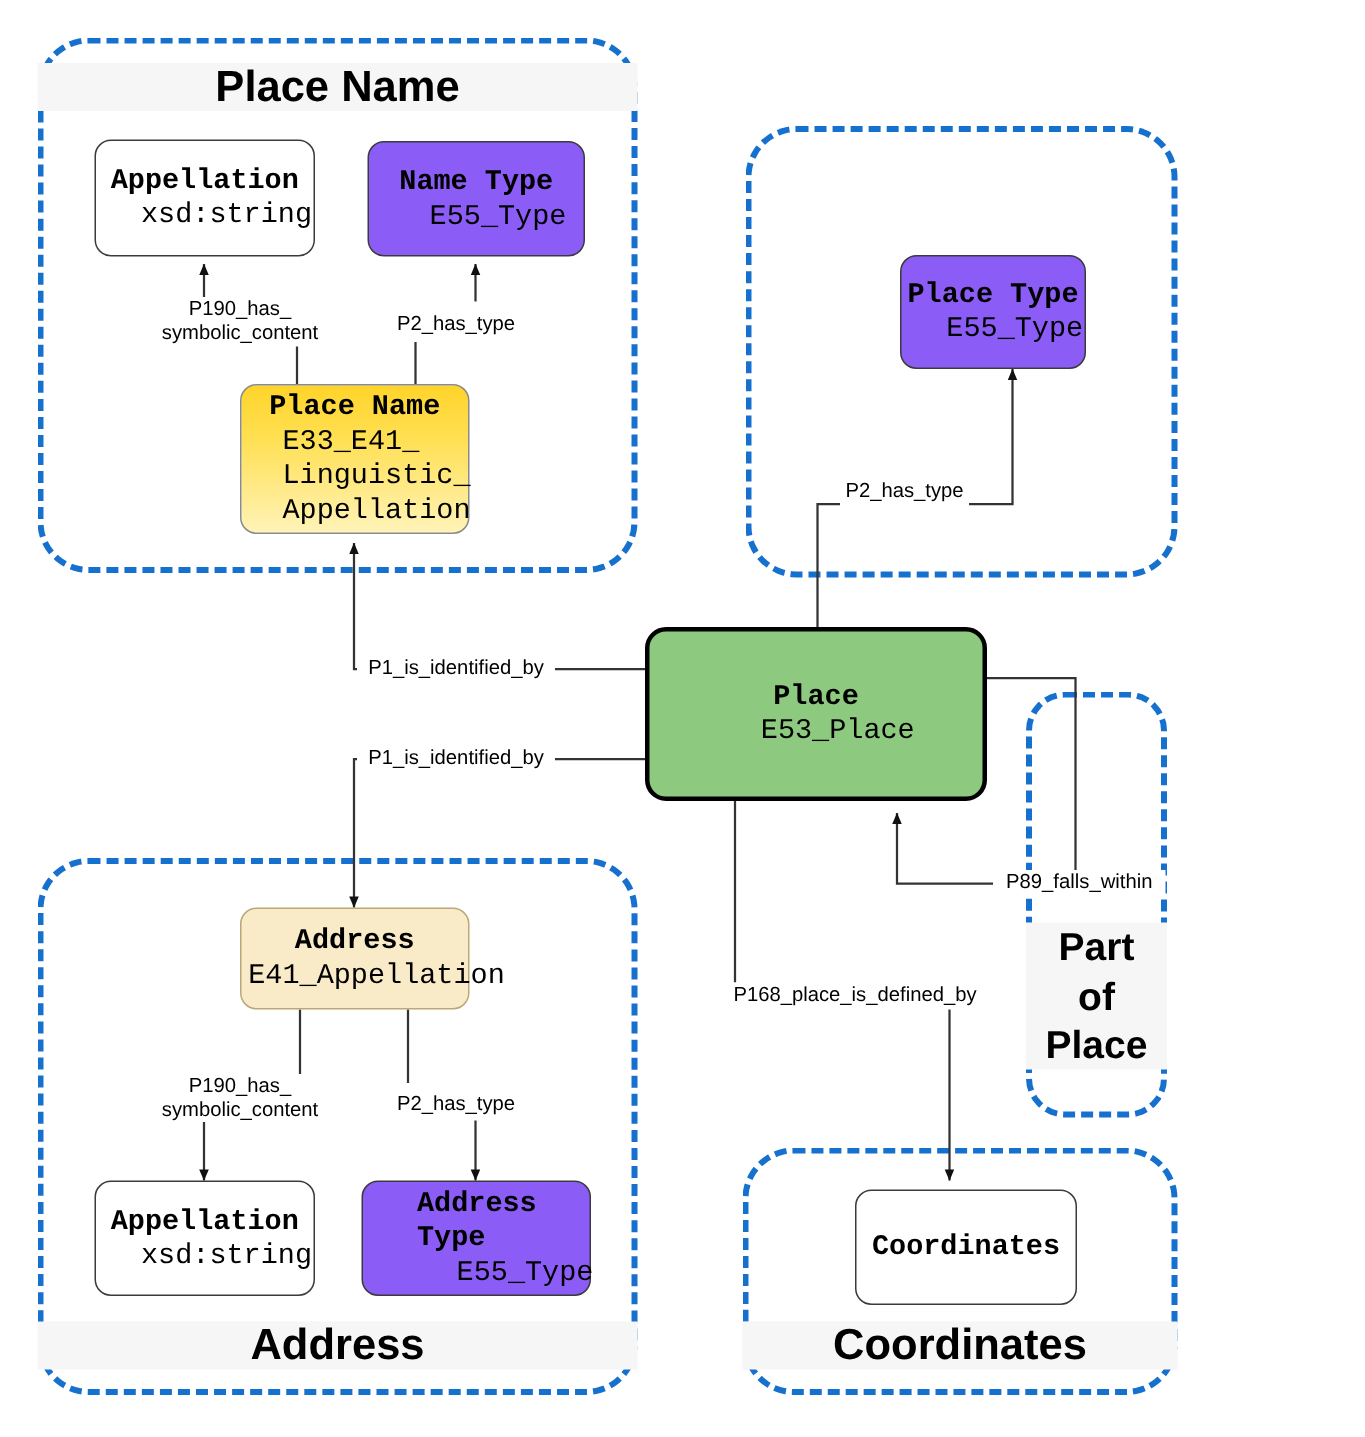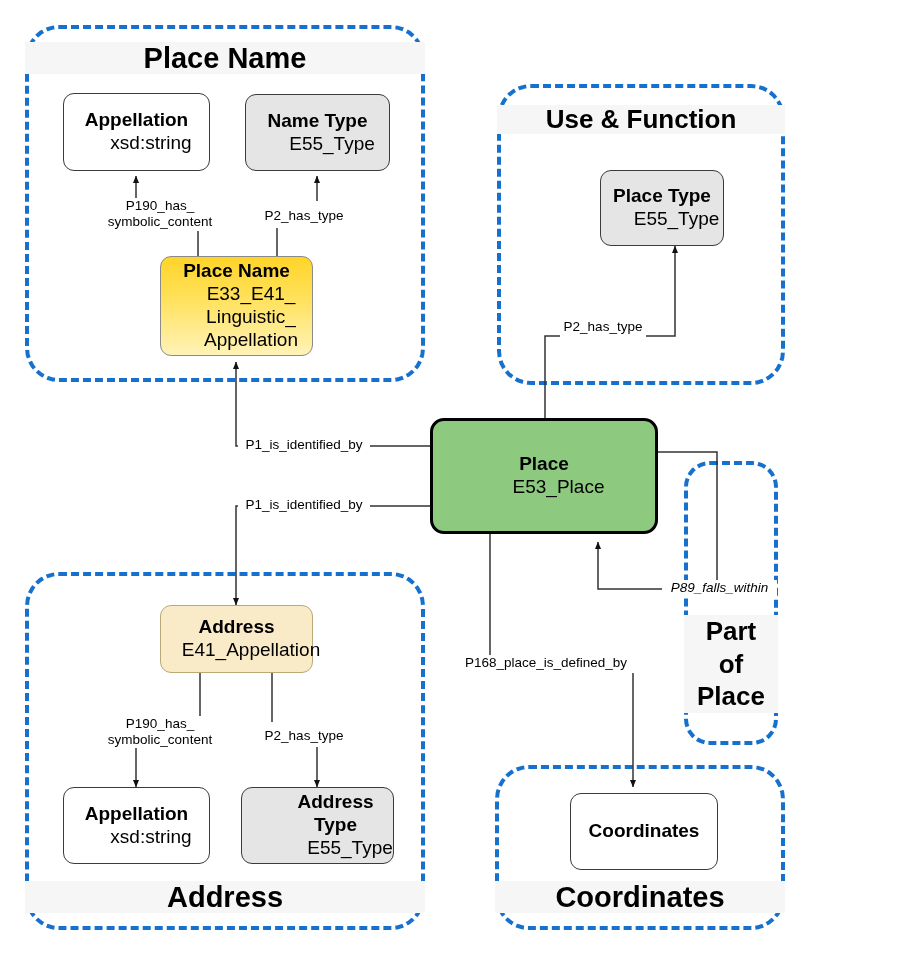--- a/index.html
+++ b/index.html
@@ -41,36 +41,36 @@
   }
   .node {
     position: absolute;
     box-sizing: border-box;
     border: 1.4px solid #3b3b3b;
     border-radius: 11px;
     display: flex;
     flex-direction: column;
     align-items: center;
     justify-content: center;
-    text-align: center;
     color: #000000;
     background: #ffffff;
     line-height: 1.2;
+    font-family: Liberation Mono, monospace;
   }
   .node .t1 {
     font-weight: bold;
     font-size: 19px;
   }
   .node .t2 {
     font-size: 19px;
     font-weight: normal;
     margin-left: 29px;
   }
   .node.orange {
-    background: #e5e5e5;
+    background: #8b5cf6;
     border-color: #3b3b3b;
   }
   .node.cream {
     background: #FAEBC8;
     border-color: #b9a878;
   }
   .node.yellow {
     background: linear-gradient(180deg, #FFD42A 0%, #FFE055 38%, #FFF3B8 100%);
     border-color: #8a8a8a;
   }
@@ -132,21 +132,20 @@
       <path d="M200,673 L200,717"></path>
       <path d="M136,745 L136,787" marker-end="url(#arrow)"></path>
 
       <path d="M272,673 L272,722"></path>
       <path d="M317,747 L317,787" marker-end="url(#arrow)"></path>
     </g>
   </svg>
 
   <div class="group-title" style="left:25px; top:42px; width:400px; font-size:29px;">Place Name</div>
 
-  <div class="group-title" style="left:497px; top:105px; width:288px; font-size:26px;">Use &amp; Function</div>
 
   <div class="group-title" style="left:684px; top:615px; width:94px; font-size:26px; line-height:1.25;text-align:center;">Part
 of
 Place</div>
 
   <div class="group-title" style="left:25px; top:881px; width:400px; font-size:29px;">Address</div>
 
   <div class="group-title" style="left:495px; top:881px; width:290px; font-size:29px;">Coordinates</div>
 
   <div class="node" style="left:63px; top:93px; width:147px; height:78px;">
@@ -199,22 +198,22 @@
 symbolic_content</div>
 
   <div class="edge-label" style="left:252px; top:208px; width:104px;">P2_has_type</div>
 
   <div class="edge-label" style="left:560px; top:319px; width:86px;">P2_has_type</div>
 
   <div class="edge-label" style="left:238px; top:437px; width:132px;">P1_is_identified_by</div>
 
   <div class="edge-label" style="left:238px; top:497px; width:132px;">P1_is_identified_by</div>
 
-  <div class="edge-label" style="left:662px; top:580px; width:115px;font-style:italic;">P89_falls_within</div>
-
-  <div class="edge-label" style="left:460px; top:655px; width:172px;">P168_place_is_defined_by</div>
+  <div class="edge-label" style="left:662px; top:580px; width:115px;">P89_falls_within</div>
+
+  <div class="edge-label" style="left:484px; top:655px; width:172px;">P168_place_is_defined_by</div>
 
   <div class="edge-label" style="left:95px; top:716px; width:130px; white-space:pre-line;">P190_has_
 symbolic_content</div>
 
   <div class="edge-label" style="left:252px; top:728px; width:104px;">P2_has_type</div>
 
 </div>
 
 </body></html>

